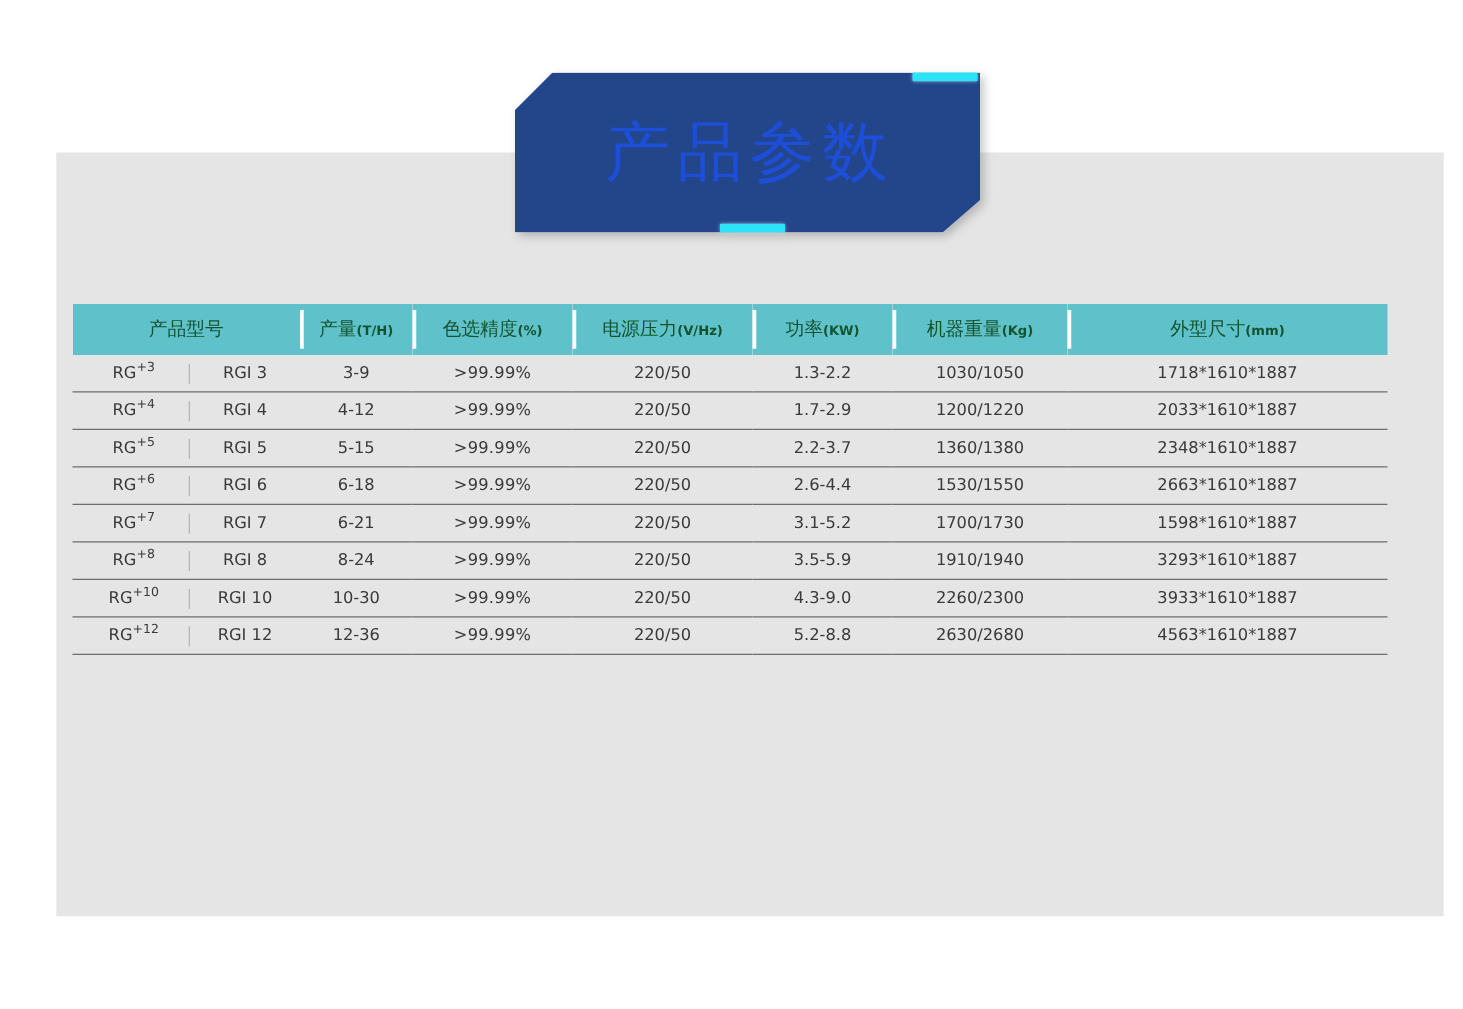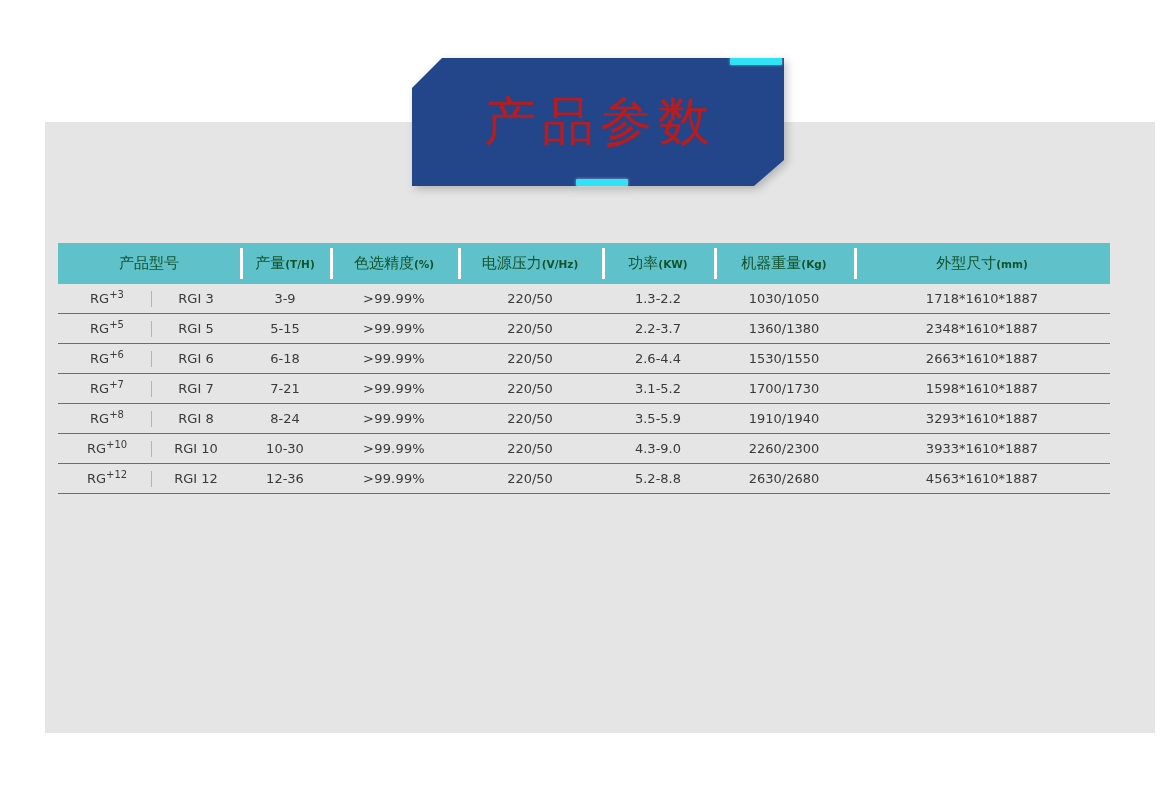--- a/index.html
+++ b/index.html
@@ -40,21 +40,21 @@
     inset: 0;
     background: #23468b;
     clip-path: polygon(30px 0, 100% 0, 100% 102px, 342px 100%, 0 100%, 0 30px);
   }
   .banner-title {
     position: absolute;
     inset: 0;
     display: flex;
     align-items: center;
     justify-content: center;
-    color: #b91c1c;
+    color: #1d4ed8;
     font-size: 52px;
     letter-spacing: 6px;
     font-weight: 400;
     font-family: Liberation Sans, sans-serif;
     padding-left: 4px;
     box-sizing: border-box;
   }
   .accent-top {
     position: absolute;
     left: 318px;
@@ -188,20 +188,35 @@
         <td>3-9</td>
         <td class="acc-cell">&gt;99.99%</td>
         <td>220/50</td>
         <td>1.3-2.2</td>
         <td>1030/1050</td>
         <td>1718*1610*1887</td>
       </tr>
       <tr>
         <td class="model-cell">
           <div class="model-inner">
+            <span class="model-a"><span>RG</span><sup class="plus">+4</sup></span>
+            <span class="model-div"></span>
+            <span class="model-b">RGI 4</span>
+          </div>
+        </td>
+        <td>4-12</td>
+        <td class="acc-cell">&gt;99.99%</td>
+        <td>220/50</td>
+        <td>1.7-2.9</td>
+        <td>1200/1220</td>
+        <td>2033*1610*1887</td>
+      </tr>
+      <tr>
+        <td class="model-cell">
+          <div class="model-inner">
             <span class="model-a"><span>RG</span><sup class="plus">+5</sup></span>
             <span class="model-div"></span>
             <span class="model-b">RGI 5</span>
           </div>
         </td>
         <td>5-15</td>
         <td class="acc-cell">&gt;99.99%</td>
         <td>220/50</td>
         <td>2.2-3.7</td>
         <td>1360/1380</td>
@@ -223,21 +238,21 @@
         <td>2663*1610*1887</td>
       </tr>
       <tr>
         <td class="model-cell">
           <div class="model-inner">
             <span class="model-a"><span>RG</span><sup class="plus">+7</sup></span>
             <span class="model-div"></span>
             <span class="model-b">RGI 7</span>
           </div>
         </td>
-        <td>7-21</td>
+        <td>6-21</td>
         <td class="acc-cell">&gt;99.99%</td>
         <td>220/50</td>
         <td>3.1-5.2</td>
         <td>1700/1730</td>
         <td>1598*1610*1887</td>
       </tr>
       <tr>
         <td class="model-cell">
           <div class="model-inner">
             <span class="model-a"><span>RG</span><sup class="plus">+8</sup></span>

